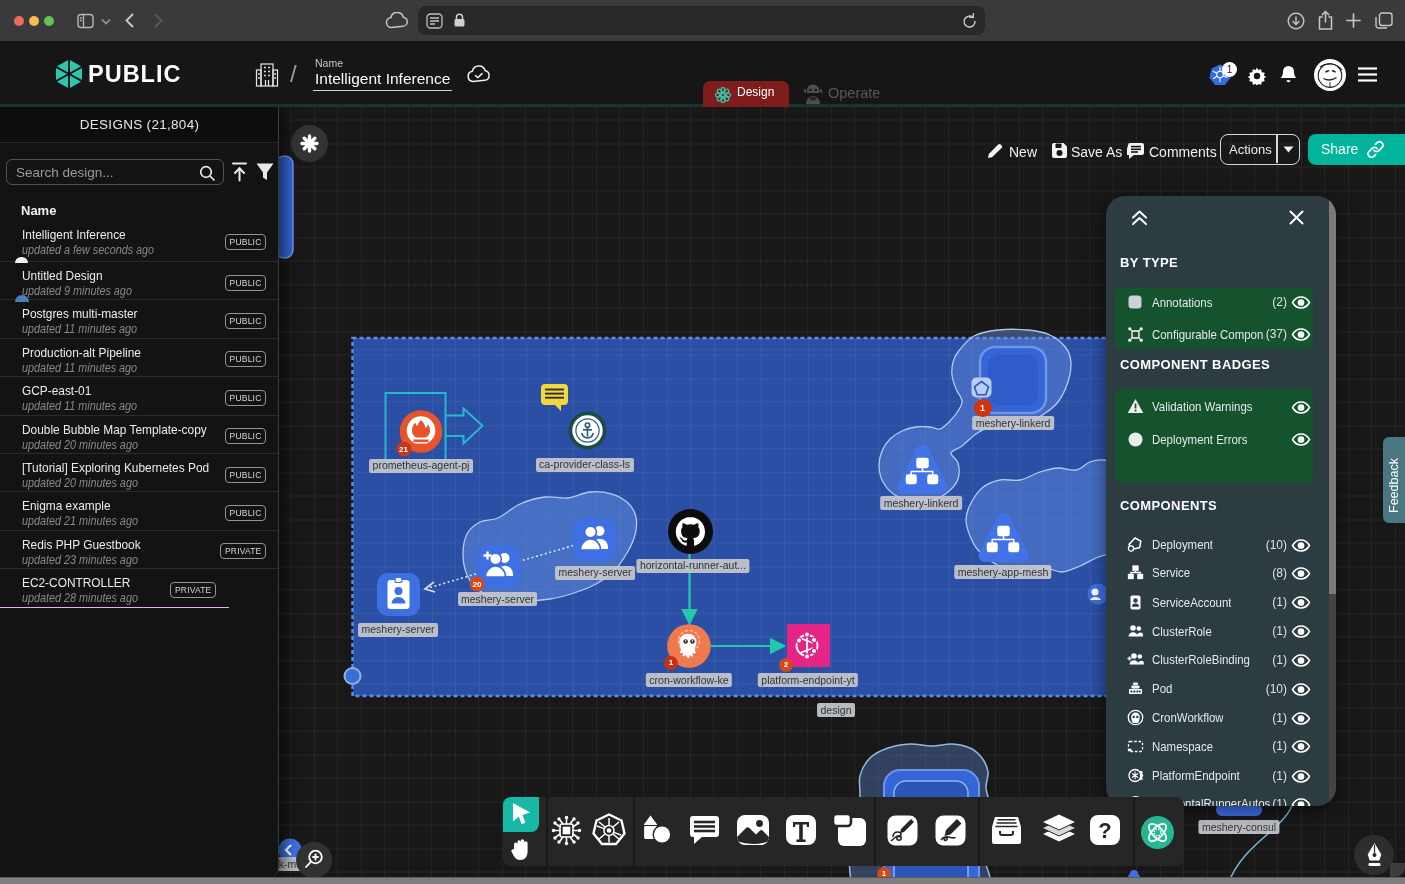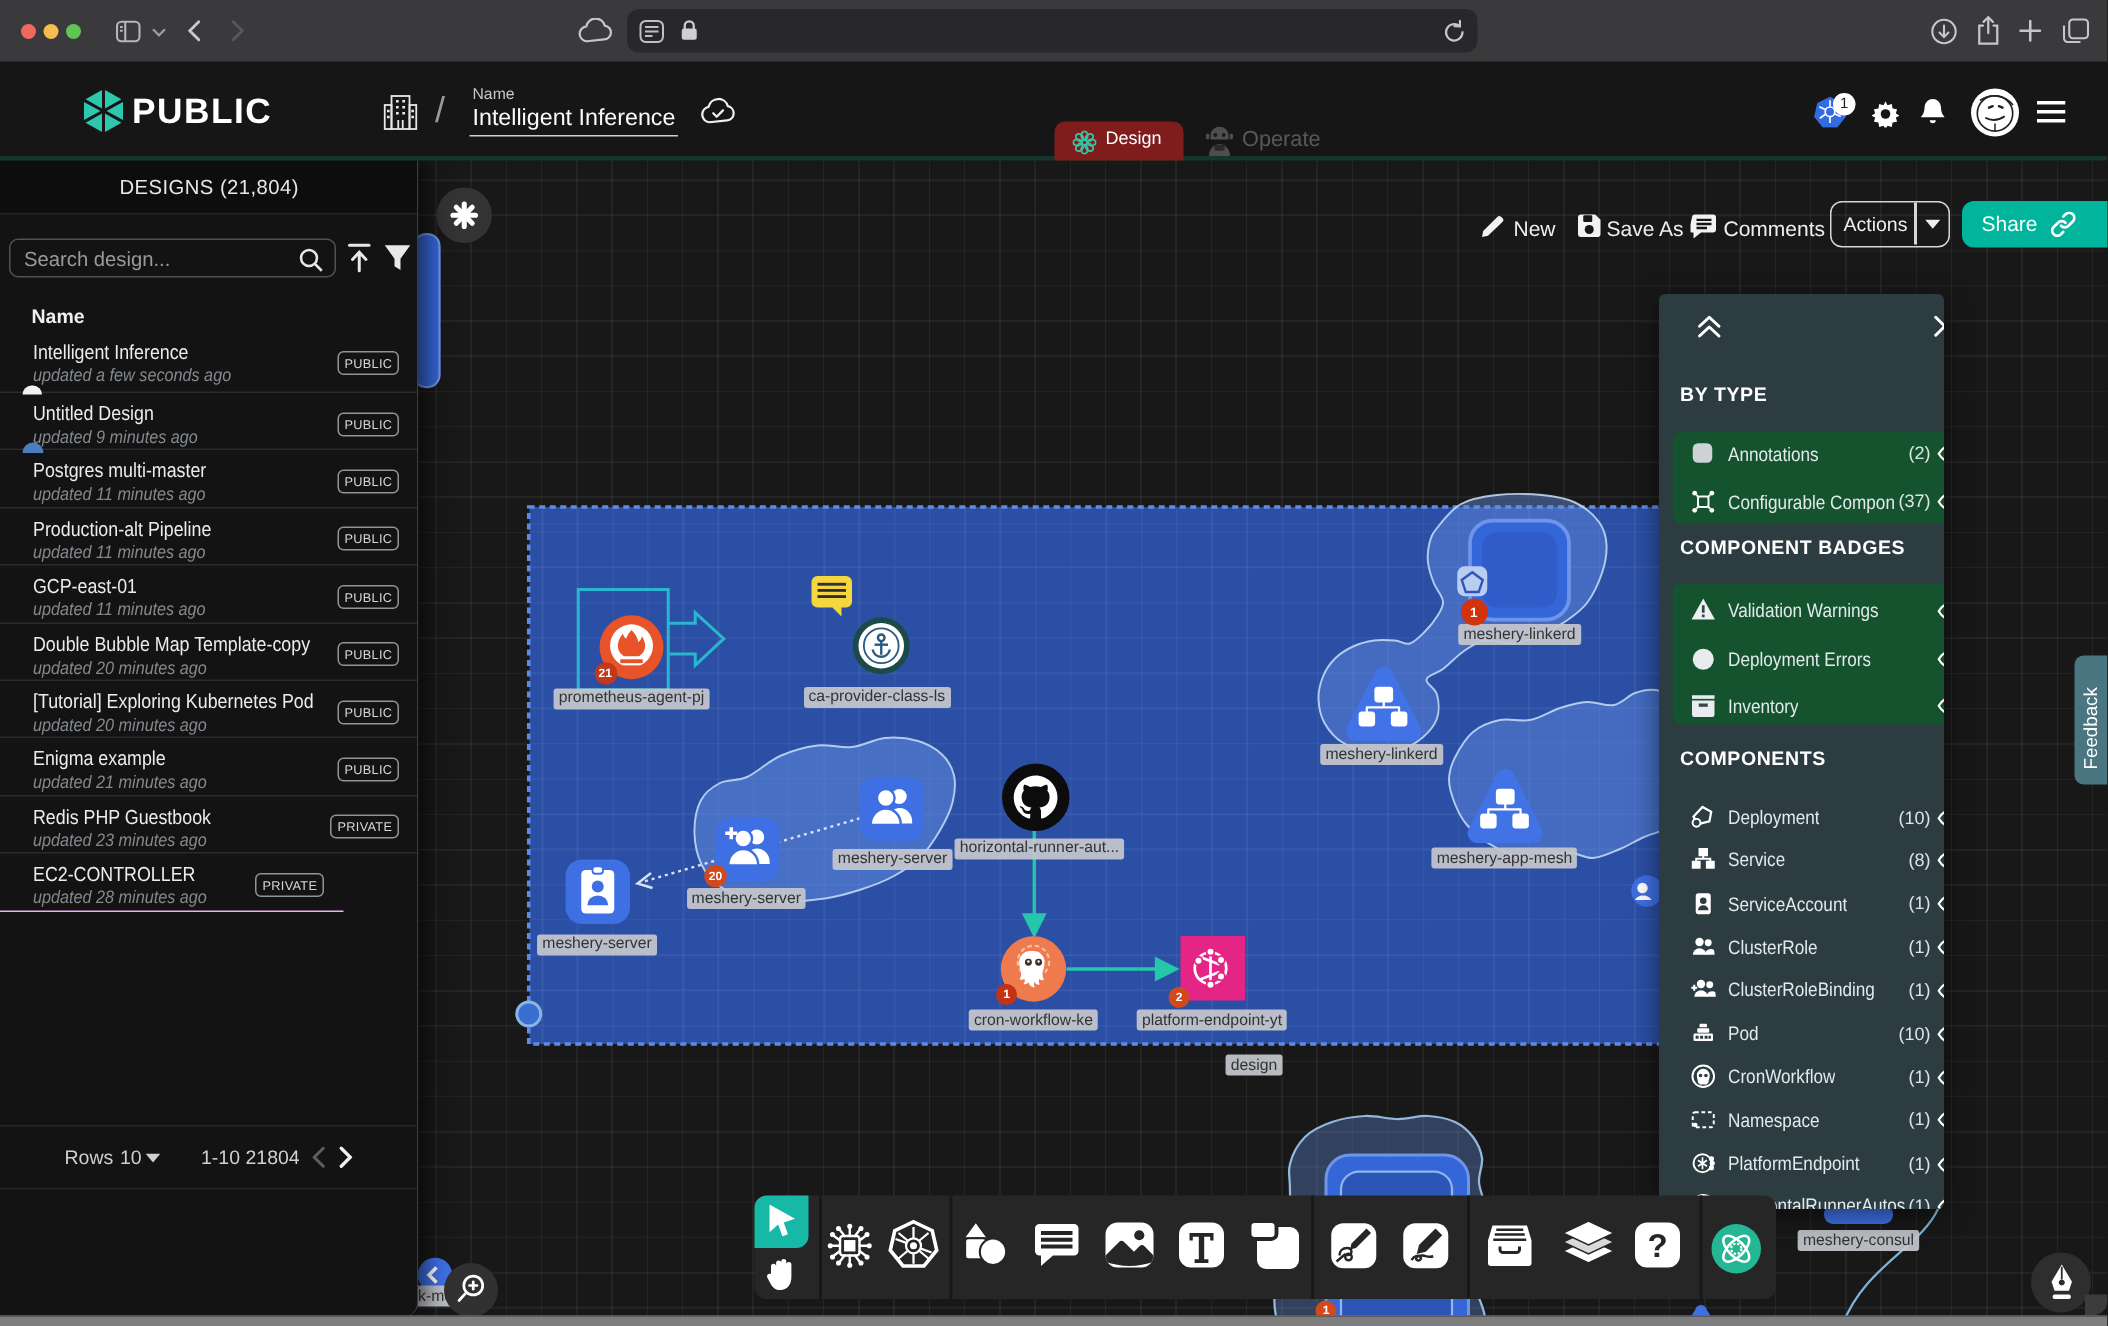--- a/index.html
+++ b/index.html
@@ -30,21 +30,21 @@
 .badge { position:absolute; transform:translate(-50%,-50%); border-radius:50%; color:#fff; text-align:center; z-index:5; font-weight:bold; }
 
 .toolcircle { position:absolute; border-radius:50%; background:#313131; z-index:6; }
 
 #actrow { position:absolute; z-index:6; }
 
 #toolbar { position:absolute; left:503px; top:797px; width:681px; height:69px; background:#262626; border-radius:8px; z-index:12; }
 
 #drawer { position:absolute; left:0; top:107px; width:279px; height:771px; background:#131313; border-right:1px solid #3c3c3c; border-radius:0 0 10px 0; box-shadow:6px 0 14px rgba(0,0,0,0.55); z-index:14; overflow:hidden; }
 
-#panel { position:absolute; left:1106px; top:196px; width:190px; height:610px; background:#2d3c41; border-radius:4px; z-index:10; overflow:hidden; box-shadow:0 4px 18px rgba(0,0,0,0.5); }
+#panel { position:absolute; left:1106px; top:196px; width:230px; height:610px; background:#2d3c41; border-radius:19px; z-index:10; overflow:hidden; box-shadow:0 4px 18px rgba(0,0,0,0.5); }
 #feedback { position:absolute; left:1383px; top:437px; width:22px; height:86px; background:#4a7682; border-radius:6px 0 0 6px; z-index:6; color:#fff; font-size:12.5px; }
 
 .phead { position:absolute; left:14px; font-size:13px; font-weight:bold; color:#fff; letter-spacing:0.4px; }
 .pcard { position:absolute; left:9px; width:198px; background:#14532d; border-radius:5px; }
 .prow { position:absolute; left:0; width:198px; height:28px; }
 #prows .prow { left:9px; }
 .pname { position:absolute; left:37px; top:6.5px; font-size:13px; color:#e2eaec; white-space:nowrap; max-width:134px; overflow:hidden; transform:scaleX(0.88); transform-origin:0 50%; }
 .pcount { position:absolute; right:26px; top:7px; font-size:12px; color:#dde4e6; }
 .peye { position:absolute; right:2px; top:8px; }
 #dock { position:absolute; left:0; top:877px; width:1405px; height:7px; background:#7e7e7e; border-top:1px solid #5c5c5c; z-index:40; }
@@ -633,34 +633,20 @@
           <div style="position:absolute;right:13px;top:12.5px;border:1px solid #90959a;border-radius:4px;font-size:8.5px;letter-spacing:0.2px;color:#d4d7da;padding:2px 3.5px;">PRIVATE</div>
         </div>
 <div style="position:absolute;left:0;top:350.7px;width:229px;height:38.4px;border-bottom:1px solid #f0abfc;">
           <div style="position:absolute;left:22px;top:6px;font-size:13.5px;color:#ececec;white-space:nowrap;transform:scaleX(0.88);transform-origin:0 50%;">EC2-CONTROLLER</div>
           <div style="position:absolute;left:22px;top:22px;font-size:12px;font-style:italic;color:#84898e;white-space:nowrap;transform:scaleX(0.9);transform-origin:0 50%;">updated 28 minutes ago</div>
           <div style="position:absolute;right:13px;top:12.5px;border:1px solid #90959a;border-radius:4px;font-size:8.5px;letter-spacing:0.2px;color:#d4d7da;padding:2px 3.5px;">PRIVATE</div>
         </div>
       </div>
  <div style="position:absolute;left:15px;top:149.5px;width:13px;height:6.5px;border-radius:7px 7px 0 0;background:#f2f2f2;z-index:3;"></div>
  <div style="position:absolute;left:15px;top:188px;width:14px;height:7px;border-radius:7px 7px 0 0;background:#4b7ec0;z-index:3;"></div>
- <div style="position:absolute;left:0;top:643px;width:279px;height:43px;border-top:1px solid #262626;border-bottom:1px solid #262626;">
-   <span style="position:absolute;left:43px;top:13px;font-size:13px;color:#d0d0d0;">Rows</span>
-   <span style="position:absolute;left:80px;top:13px;font-size:13px;color:#d0d0d0;">10</span>
-   <svg style="position:absolute;left:97px;top:18px;" width="10" height="6" viewBox="0 0 10 6" fill="#d0d0d0">
-          <path d="M0,0 h10 l-5,6 z"></path>
-        </svg>
-   <span style="position:absolute;left:134px;top:13px;font-size:13px;color:#d0d0d0;">1-10 21804</span>
-   <svg style="position:absolute;left:208px;top:13px;" width="9" height="15" viewBox="0 0 9 15" fill="none" stroke="#5e5e5e" stroke-width="2" stroke-linecap="round">
-          <path d="M7.5,1.5 L1.5,7.5 L7.5,13.5"></path>
-        </svg>
-   <svg style="position:absolute;left:226px;top:13px;" width="9" height="15" viewBox="0 0 9 15" fill="none" stroke="#efefef" stroke-width="2.2" stroke-linecap="round">
-          <path d="M1.5,1.5 L7.5,7.5 L1.5,13.5"></path>
-        </svg>
- </div>
 </div>
 
 <div id="panel">
  <svg style="position:absolute;left:25px;top:13px;" width="17" height="17" viewBox="0 0 17 17" fill="none" stroke="#fff" stroke-width="2" stroke-linecap="round" stroke-linejoin="round">
         <path d="M2,8.5 L8.5,2.5 L15,8.5"></path>
         <path d="M2,15 L8.5,9 L15,15"></path>
       </svg>
  <svg style="position:absolute;left:183px;top:14px;" width="15" height="15" viewBox="0 0 15 15" stroke="#fff" stroke-width="2" stroke-linecap="round">
         <line x1="1.5" y1="1.5" x2="13.5" y2="13.5"></line>
         <line x1="13.5" y1="1.5" x2="1.5" y2="13.5"></line>
@@ -717,32 +703,20 @@
         <div class="prow" style="top:36.0px;">
           <svg width="17" height="17" viewBox="0 0 17 17" style="position:absolute;left:12px;top:50%;margin-top:-8.5px;">
             <circle cx="8.5" cy="8.5" r="7" fill="#e8ecee"></circle>
           </svg>
           <span class="pname">Deployment Errors</span>
           <svg class="peye" width="20" height="13" viewBox="0 0 20 13" fill="none" stroke="#fff" stroke-width="1.5">
             <path d="M1.5,6.5 C4,2.2 7,1 10,1 s6,1.2 8.5,5.5 C16,10.8 13,12 10,12 s-6,-1.2 -8.5,-5.5 z"></path>
             <circle cx="10" cy="6.5" r="2.6" fill="#fff"></circle>
           </svg>
         </div>
-        <div class="prow" style="top:67.0px;">
-          <svg width="17" height="17" viewBox="0 0 17 17" style="position:absolute;left:12px;top:50%;margin-top:-8.5px;">
-            <path d="M1,5 h15 v9.5 a1.5,1.5 0 0 1 -1.5,1.5 h-12 a1.5,1.5 0 0 1 -1.5,-1.5 z" fill="#e8ecee"></path>
-            <rect x="1" y="1.5" width="15" height="2.4" fill="#e8ecee"></rect>
-            <rect x="5.5" y="7" width="6" height="2.2" fill="#36454a"></rect>
-          </svg>
-          <span class="pname">Inventory</span>
-          <svg class="peye" width="20" height="13" viewBox="0 0 20 13" fill="none" stroke="#fff" stroke-width="1.5">
-            <path d="M1.5,6.5 C4,2.2 7,1 10,1 s6,1.2 8.5,5.5 C16,10.8 13,12 10,12 s-6,-1.2 -8.5,-5.5 z"></path>
-            <circle cx="10" cy="6.5" r="2.6" fill="#fff"></circle>
-          </svg>
-        </div>
       </div>
  <div class="phead" style="top:302px;">COMPONENTS</div>
  <div id="prows">
         <div class="prow" style="top:334.5px;">
           <svg width="17" height="17" viewBox="0 0 17 17" style="position:absolute;left:12px;top:50%;margin-top:-8.5px;">
             <path d="M8,2 L13.8,5.2 12.6,11.6 5,13.4 2,8.4 Z" fill="none" stroke="#fff" stroke-width="1.5"></path>
             <circle cx="4" cy="12.5" r="2.6" fill="#2d3c41" stroke="#fff" stroke-width="1.3"></circle>
           </svg>
           <span class="pname">Deployment</span>
           <span class="pcount">(10)</span>

